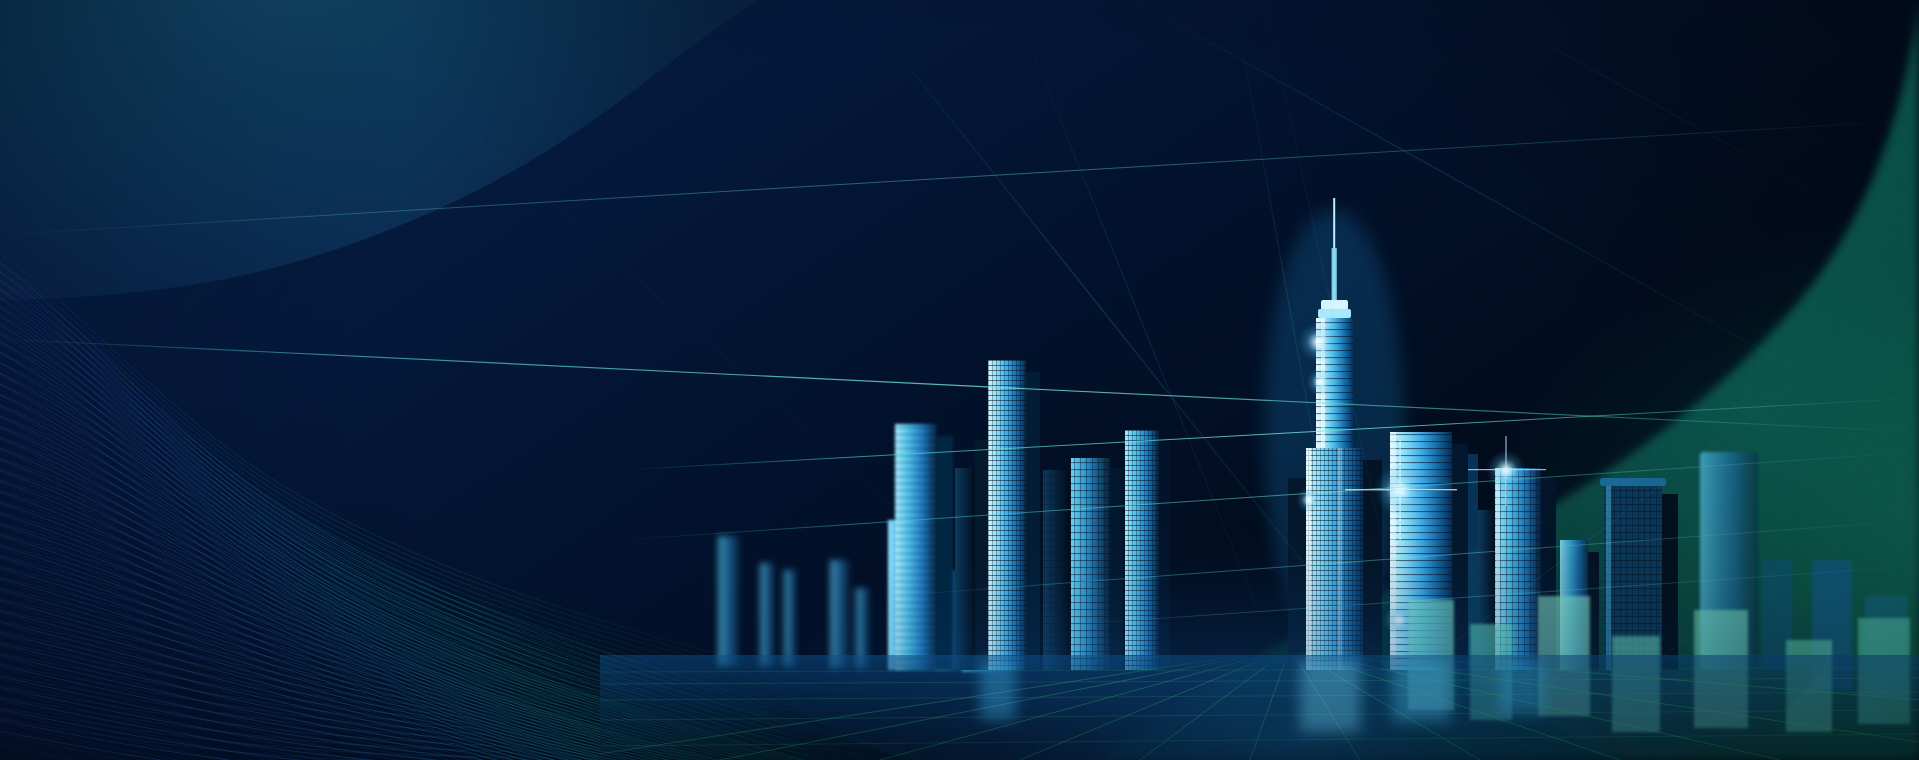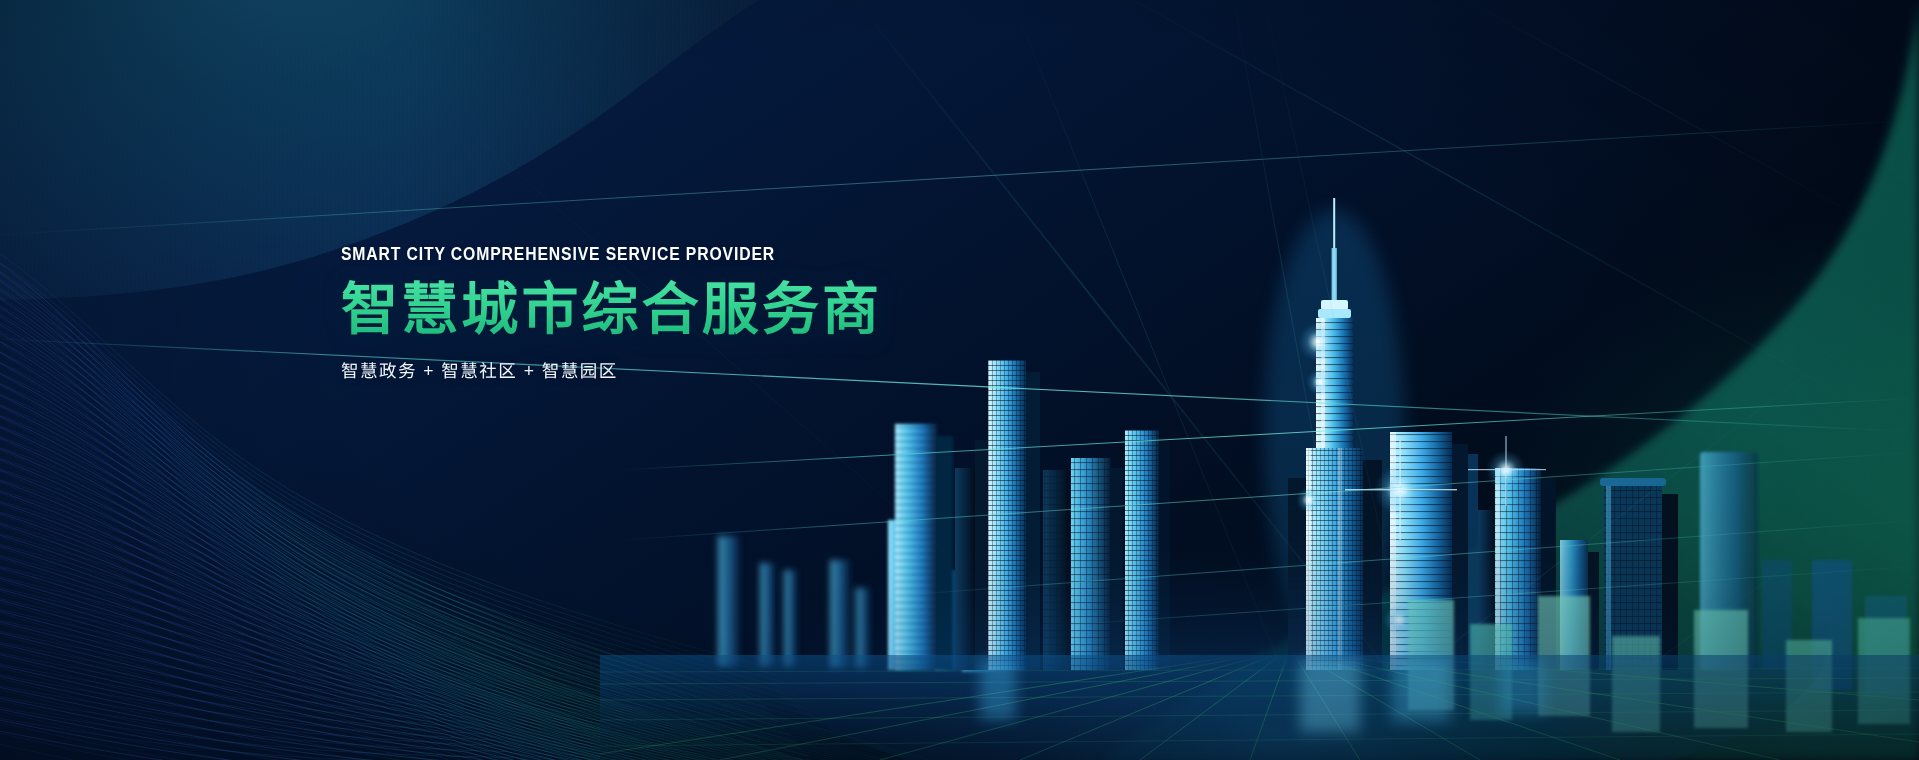--- a/index.html
+++ b/index.html
@@ -534,19 +534,14 @@
       <path d="M1098,-20 L1919,438" stroke-width="1.3" opacity="0.40"></path>
       <path d="M1430,-20 L1919,250" stroke-width="1.0" opacity="0.28"></path>
       <path d="M1919,288 L1300,760" stroke-width="1.2" opacity="0.26"></path>
       <path d="M1919,470 L1520,760" stroke-width="0.9" opacity="0.24"></path>
       <path d="M300,-20  L1180,760" stroke-width="1.0" opacity="0.14"></path>
     </g>
   </svg>
 
   <div class="layer vignette"></div>
 
-  <div class="copy">
-    <div class="eyebrow">SMART CITY COMPREHENSIVE SERVICE PROVIDER</div>
-    <h1 class="headline">智慧城市综合服务商</h1>
-    <div class="subline">智慧政务 + 智慧社区 + 智慧园区</div>
-  </div>
 
 </div>
 
 </body></html>

